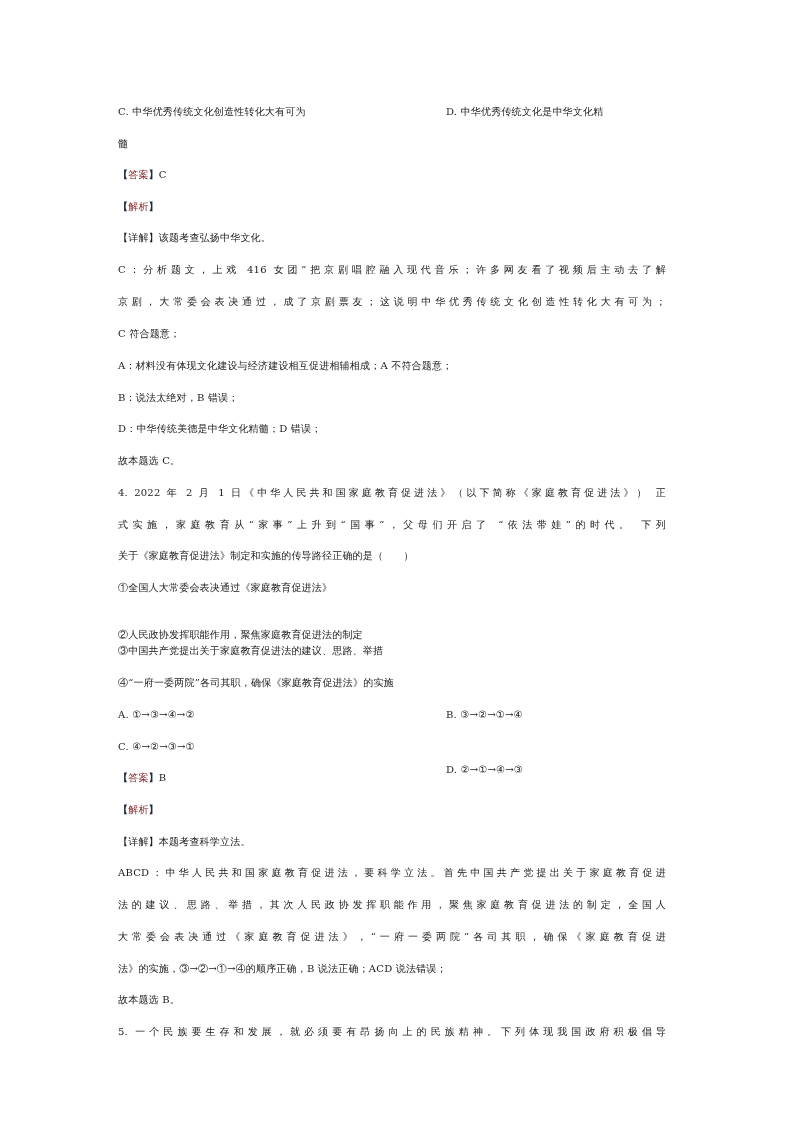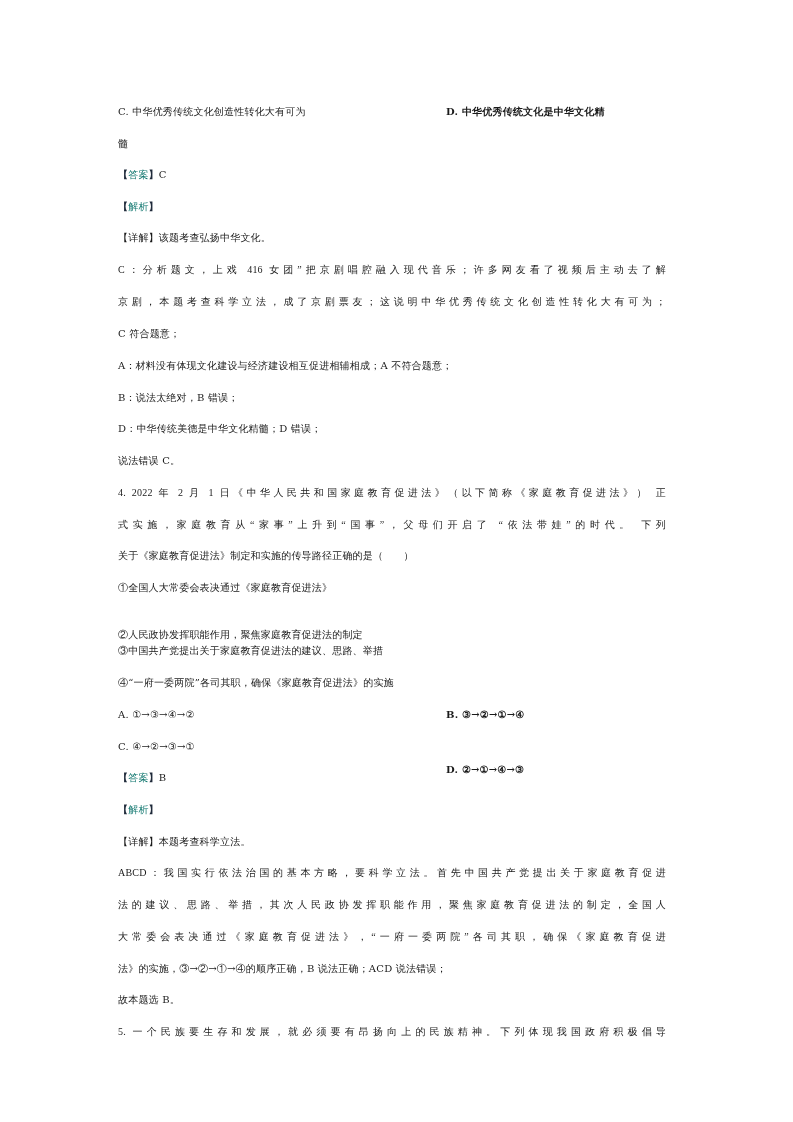--- a/index.html
+++ b/index.html
@@ -6,24 +6,24 @@
   body {
     width: 793px; height: 1122px; position: relative; overflow: hidden;
     font-family: "DejaVu Serif", "Liberation Serif", serif;
     color: #1a1a1a;
   }
   .page { position: absolute; left: 118px; top: 0; width: 560px; }
   .line {
     position: absolute; left: 0; white-space: nowrap;
     font-size: 10px; line-height: 18px; letter-spacing: 0.2px;
   }
-  .col-right { left: 328px; font-weight: bold; }
-  .label { color: #0f766e; text-align: right; }
+  .col-right { left: 328px; }
+  .label { color: #7f1d1d; text-align: right; }
   .bracket { color: #1f2a3a; font-weight: bold; }
-  .justify { width: 548px; text-align: justify; text-align-last: justify; font-family: Liberation Serif, serif; }
+  .justify { width: 548px; text-align: justify; text-align-last: justify; }
 </style>
 </head>
 <body>
 
 <div class="page">
 
   <div class="line" style="top:103px">C.  中华优秀传统文化创造性转化大有可为</div>
   <div class="line col-right" style="top:103px">D.  中华优秀传统文化是中华文化精</div>
   <div class="line" style="top:135px">髓</div>
 
@@ -33,26 +33,26 @@
 
   <div class="line" style="top:198px">
     <span class="bracket">【</span><span class="label">解析</span><span class="bracket">】</span>
   </div>
 
   <div class="line" style="top:229px">
     <span>【<span>详解</span>】</span><span>该题考查弘扬中华文化。</span>
   </div>
 
   <div class="line justify" style="top:261px">C：分析题文，上戏 416 女团”把京剧唱腔融入现代音乐；许多网友看了视频后主动去了解</div>
-  <div class="line justify" style="top:293px">京剧，本题考查科学立法，成了京剧票友；这说明中华优秀传统文化创造性转化大有可为；</div>
+  <div class="line justify" style="top:293px">京剧，大常委会表决通过，成了京剧票友；这说明中华优秀传统文化创造性转化大有可为；</div>
   <div class="line" style="top:325px">C 符合题意；</div>
   <div class="line" style="top:357px">A：材料没有体现文化建设与经济建设相互促进相辅相成；A 不符合题意；</div>
   <div class="line" style="top:389px">B：说法太绝对，B 错误；</div>
   <div class="line" style="top:420px">D：中华传统美德是中华文化精髓；D 错误；</div>
-  <div class="line" style="top:452px">说法错误 C。</div>
+  <div class="line" style="top:452px">故本题选 C。</div>
 
   <div class="line justify" style="top:484px">4. 2022 年 2 月 1 日《中华人民共和国家庭教育促进法》（以下简称《家庭教育促进法》） 正</div>
   <div class="line justify" style="top:516px">式实施，家庭教育从“家事”上升到“国事”，父母们开启了 “依法带娃”的时代。 下列</div>
   <div class="line" style="top:547px">关于《家庭教育促进法》制定和实施的传导路径正确的是（　　）</div>
 
   <div class="line" style="top:579px">①全国人大常委会表决通过《家庭教育促进法》</div>
   <div class="line" style="top:626px">②人民政协发挥职能作用，聚焦家庭教育促进法的制定</div>
   <div class="line" style="top:642px">③中国共产党提出关于家庭教育促进法的建议、思路、举措</div>
   <div class="line" style="top:674px">④“一府一委两院”各司其职，确保《家庭教育促进法》的实施</div>
 
@@ -66,20 +66,20 @@
   </div>
 
   <div class="line" style="top:801px">
     <span class="bracket">【</span><span class="label">解析</span><span class="bracket">】</span>
   </div>
 
   <div class="line" style="top:833px">
     <span>【<span>详解</span>】</span><span>本题考查科学立法。</span>
   </div>
 
-  <div class="line justify" style="top:864px">ABCD：我国实行依法治国的基本方略，要科学立法。首先中国共产党提出关于家庭教育促进</div>
+  <div class="line justify" style="top:864px">ABCD：中华人民共和国家庭教育促进法，要科学立法。首先中国共产党提出关于家庭教育促进</div>
   <div class="line justify" style="top:896px">法的建议、思路、举措，其次人民政协发挥职能作用，聚焦家庭教育促进法的制定，全国人</div>
   <div class="line justify" style="top:928px">大常委会表决通过《家庭教育促进法》，“一府一委两院”各司其职，确保《家庭教育促进</div>
   <div class="line" style="top:960px">法》的实施，③→②→①→④的顺序正确，B 说法正确；ACD 说法错误；</div>
   <div class="line" style="top:991px">故本题选 B。</div>
 
   <div class="line justify" style="top:1023px">5. 一个民族要生存和发展，就必须要有昂扬向上的民族精神。下列体现我国政府积极倡导</div>
 </div>
 
 </body></html>

